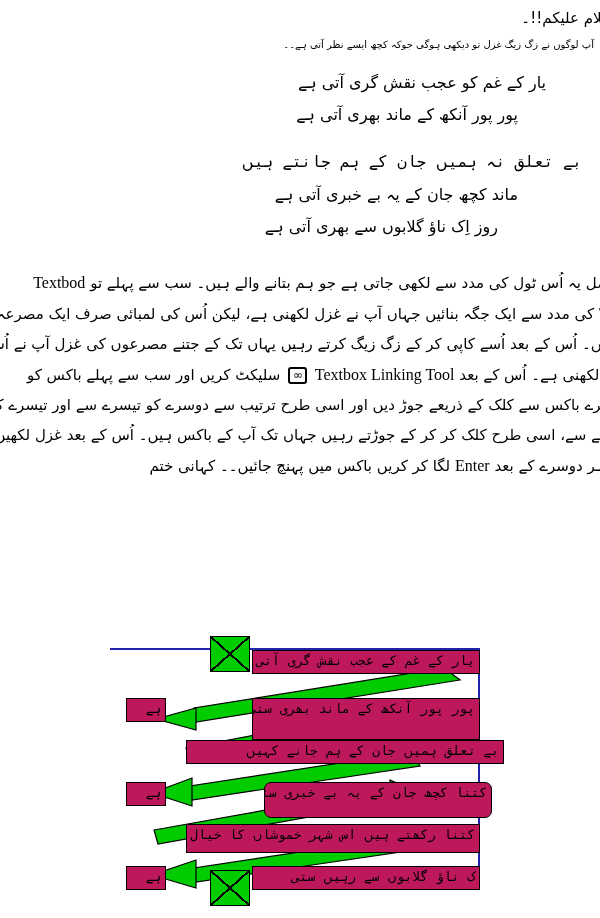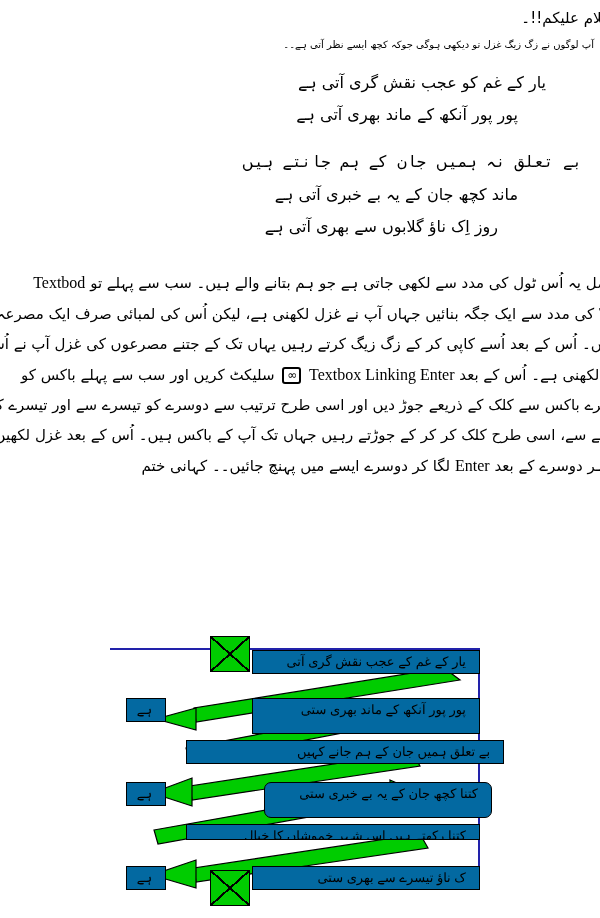--- a/index.html
+++ b/index.html
@@ -111,30 +111,30 @@
     position: absolute;
     left: 478px;
     top: 0;
     width: 2px;
     height: 222px;
     background: #2222aa;
   }
   .tb {
     position: absolute;
     border: 1px solid #000000;
-    background: #0369a1;
+    background: #be185d;
     box-sizing: border-box;
     direction: rtl;
     text-align: right;
     font-size: 13px;
     line-height: 22px;
-    padding: 0 13px;
+    padding: 0 4px;
     white-space: nowrap;
     overflow: hidden;
-    font-family: Liberation Sans, sans-serif;
+    font-family: Liberation Mono, monospace;
   }
   .green-box {
     position: absolute;
     background: #00cc00;
     border: 1px solid #000;
     box-sizing: border-box;
   }
   .green-box:before,
   .green-box:after {
     content: "";
@@ -179,34 +179,34 @@
       </p>
       <p>
         <span class="ltr-term">Tool</span>
         <span>کی مدد سے ایک جگہ بنائیں جہاں آپ نے غزل لکھنی ہے، لیکن اُس کی لمبائی صرف ایک مصرعہ تک ہی</span>
       </p>
       <p>
         <span>رکھیں۔ اُس کے بعد اُسے کاپی کر کے زگ زیگ کرتے رہیں یہاں تک کے جتنے مصرعوں کی غزل آپ نے اُس</span>
       </p>
       <p>
         <span>میں لکھنی ہے۔ اُس کے بعد</span>
-        <span class="ltr-term">Textbox  Linking  Enter</span>
+        <span class="ltr-term">Textbox  Linking  Tool</span>
         <span class="inline-icon">∞</span>
         <span>سلیکٹ کریں اور سب سے پہلے باکس کو</span>
       </p>
       <p>
         <span>دوسرے باکس سے کلک کے ذریعے جوڑ دیں اور اسی طرح ترتیب سے دوسرے کو تیسرے سے اور تیسرے کو</span>
       </p>
       <p>
         <span>چوتھے سے، اسی طرح کلک کر کر کے جوڑتے رہیں جہاں تک آپ کے باکس ہیں۔ اُس کے بعد غزل لکھیں</span>
       </p>
       <p>
         <span>اور ہر دوسرے کے بعد</span>
         <span class="ltr-term">Enter</span>
-        <span>لگا کر دوسرے ایسے میں پہنچ جائیں۔۔ کہانی ختم</span>
+        <span>لگا کر کریں باکس میں پہنچ جائیں۔۔ کہانی ختم</span>
       </p>
     </div>
   </div>
 
   <div class="figure">
 
     <div class="fig-rule"></div>
     <div class="fig-vline"></div>
 
     <svg class="arrow-svg" viewBox="0 0 600 270">
@@ -225,27 +225,27 @@
 
       <polygon points="420,186 428,200 196,234 194,220" fill="#00cc00" stroke="#000" stroke-width="1.2"></polygon>
       <polygon points="196,212 196,240 152,227" fill="#00cc00" stroke="#000" stroke-width="1.2"></polygon>
     </svg>
 
     <div class="green-box" style="left:210px; top:-12px; width:40px; height:36px;"></div>
     <div class="green-box" style="left:210px; top:222px; width:40px; height:36px;"></div>
 
     <div class="tb" style="left:252px; top:2px; width:228px; height:24px;">یار کے غم کے عجب نقش گری آتی</div>
 
-    <div class="tb" style="left:252px; top:50px; width:228px; height:36px;">پور پور آنکھ کے ماند بھری ستی</div>
+    <div class="tb" style="left:252px; top:50px; width:228px; height:42px;">پور پور آنکھ کے ماند بھری ستی</div>
     <div class="tb" style="left:126px; top:50px; width:40px; height:24px;">ہے</div>
 
     <div class="tb" style="left:186px; top:92px; width:318px; height:24px;">بے تعلق ہمیں جان کے ہم جانے کہیں</div>
 
     <div class="tb" style="left:264px; top:134px; width:228px; height:36px;border-radius:7px;">کتنا کچھ جان کے یہ بے خبری ستی</div>
     <div class="tb" style="left:126px; top:134px; width:40px; height:24px;">ہے</div>
 
-    <div class="tb" style="left:186px; top:176px; width:294px; height:16px;">کتنا رکھتے ہیں اس شہر خموشاں کا خیال</div>
-
-    <div class="tb" style="left:252px; top:218px; width:228px; height:24px;">ک ناؤ تیسرے سے بھری ستی</div>
+    <div class="tb" style="left:186px; top:176px; width:294px; height:29px;">کتنا رکھتے ہیں اس شہر خموشاں کا خیال</div>
+
+    <div class="tb" style="left:252px; top:218px; width:228px; height:24px;">ک ناؤ گلابوں سے رہیں ستی</div>
     <div class="tb" style="left:126px; top:218px; width:40px; height:24px;">ہے</div>
   </div>
 
 </div>
 
 </body></html>

